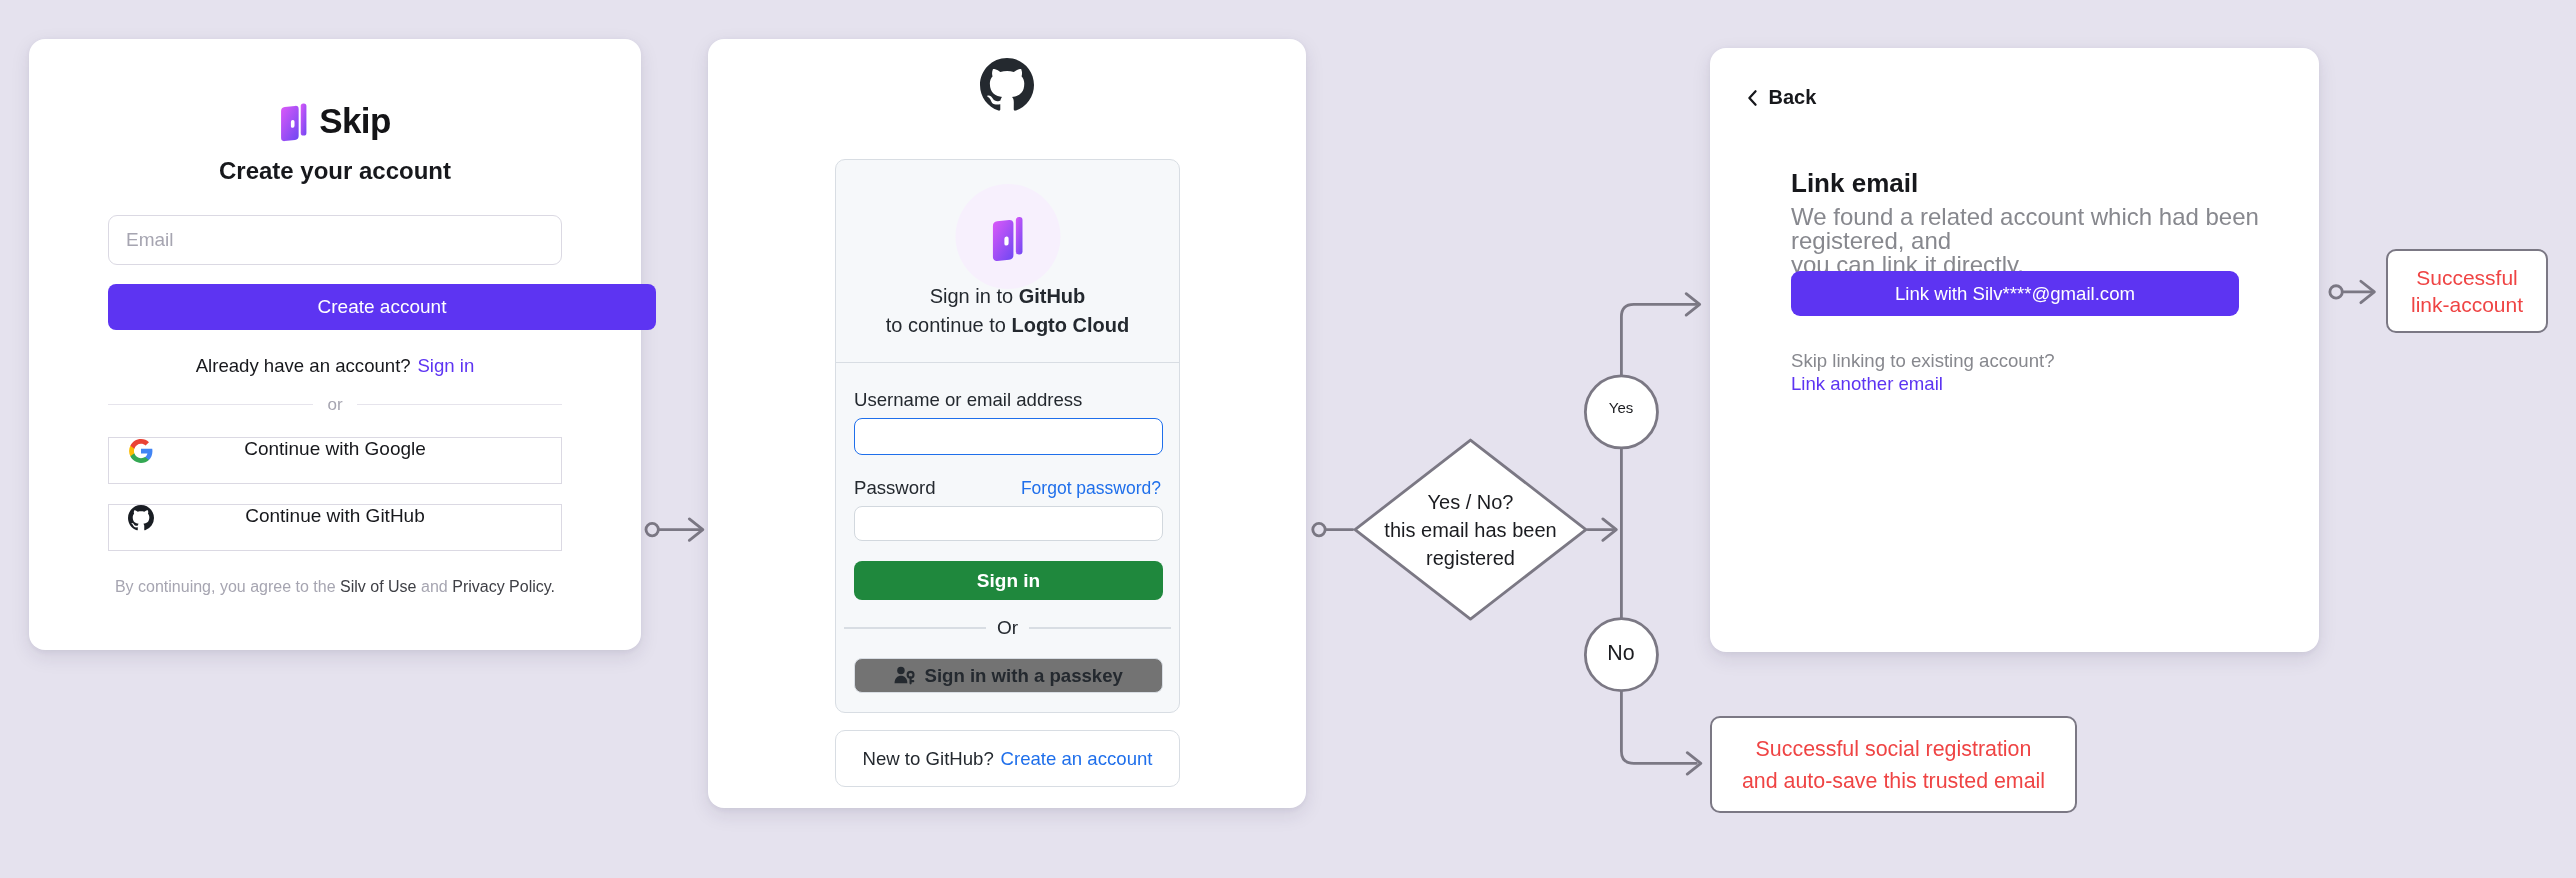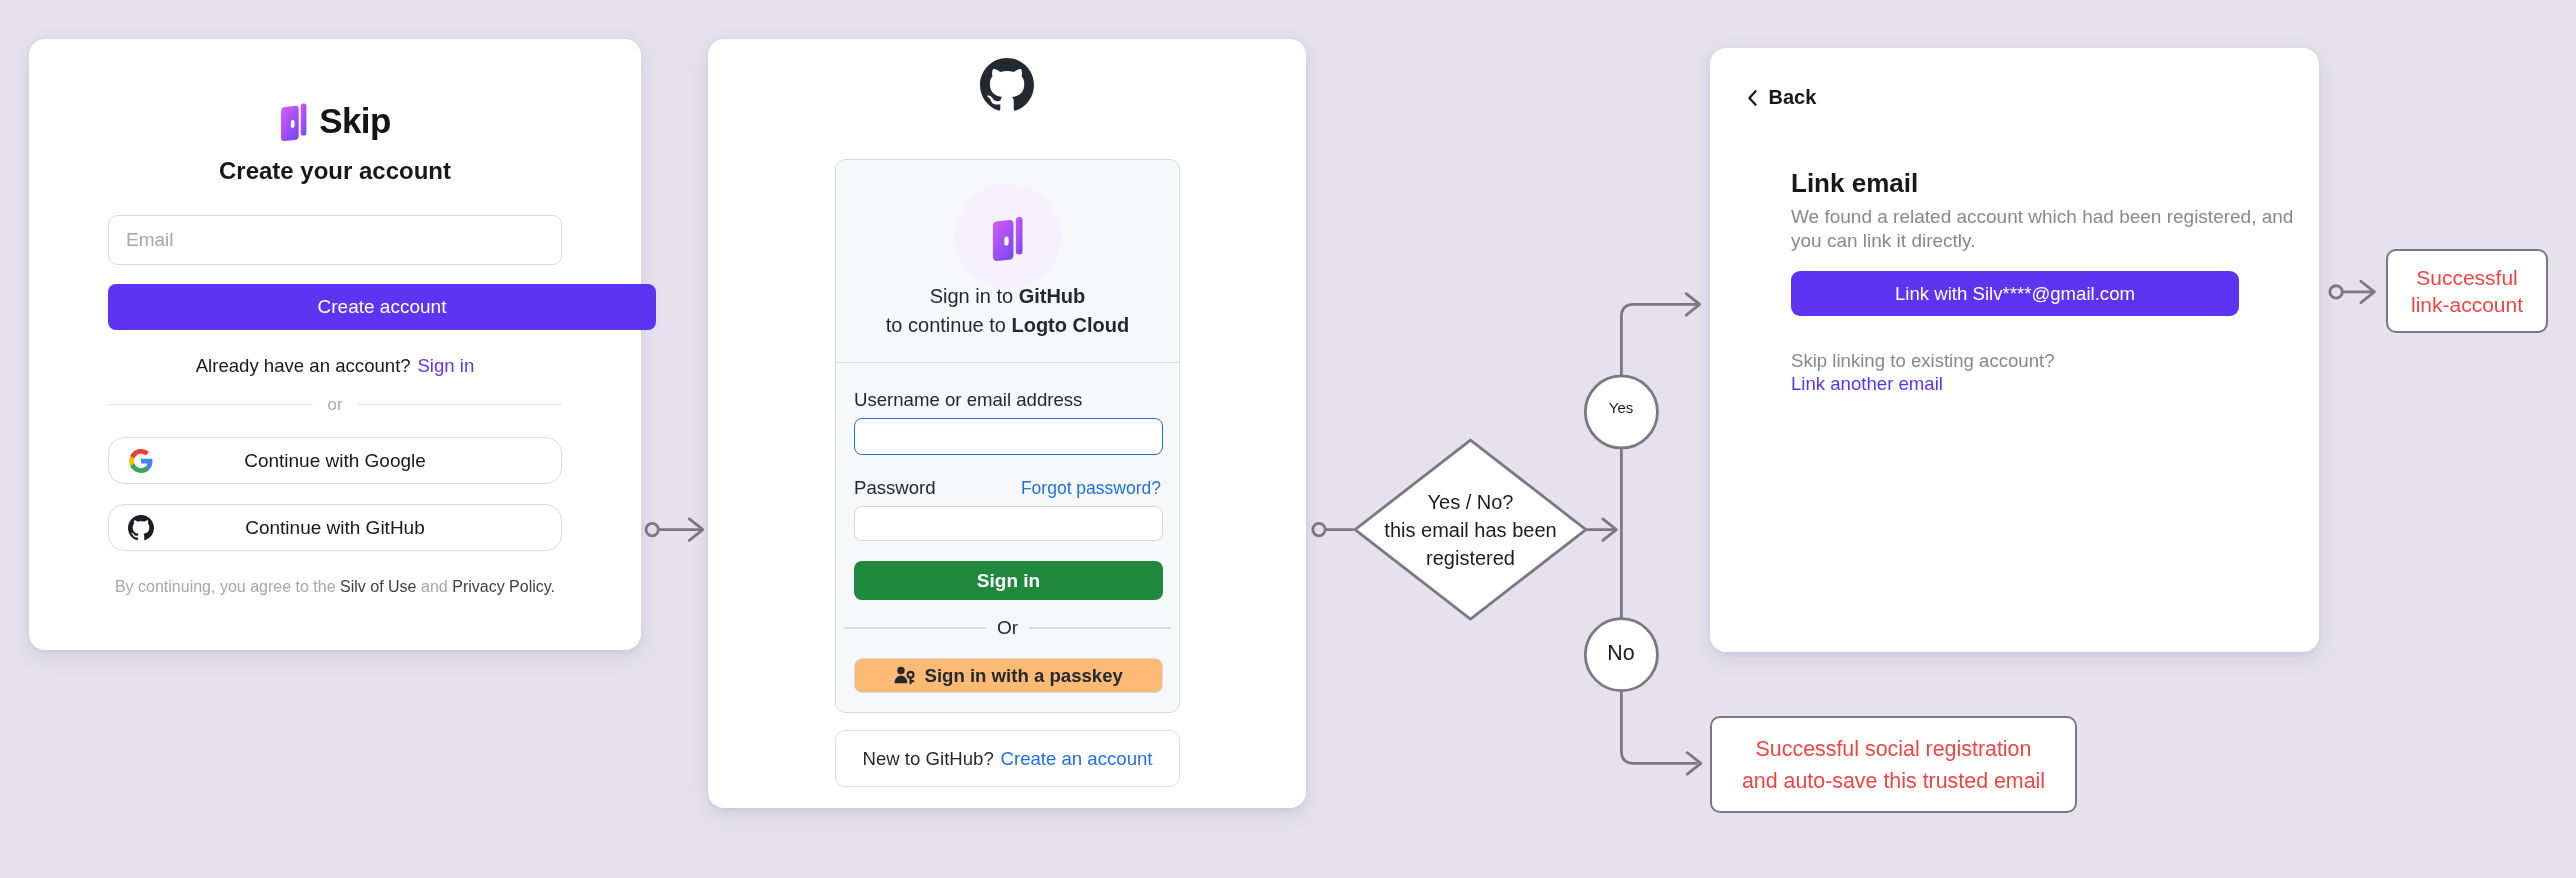--- a/index.html
+++ b/index.html
@@ -39,22 +39,22 @@
   .lc-create{left:79px;top:245px;width:548px;height:46px;border:none;border-radius:8px;
         background:var(--accent-purple);color:#fff;font-size:19px;font-weight:500;
         display:flex;align-items:center;justify-content:center;cursor:pointer;
         font-family:"Liberation Sans","DejaVu Sans",sans-serif;}
   .lc-signin-row{left:0;right:0;top:314px;display:flex;justify-content:center;gap:6.8px;
         font-size:18.6px;line-height:25px;color:#17181c;}
   .purple-link{color:var(--accent-purple);cursor:pointer;text-decoration:none;}
   .lc-or{left:79px;right:79px;top:359px;height:13.5px;display:flex;align-items:center;gap:14.6px;}
   .lc-or .line{flex:1;height:1.1px;background:#e6e4ec;}
   .lc-or .or-text{font-size:17px;color:#a6a5b1;}
-  .social-btn{left:79px;width:454px;height:47px;background:#fff;border:1.1px solid #dbd9e3;border-radius:16px;
-        display:flex;align-items:center;justify-content:center;font-size:19px;color:#17181c;cursor:pointer;
+  .social-btn{left:79px;width:454px;height:47px;background:#fff;border:1.1px solid #dbd9e3;border-radius:0;
+        display:flex;align-items:flex-start;justify-content:center;font-size:19px;color:#17181c;cursor:pointer;
         position:absolute;font-family:"Liberation Sans","DejaVu Sans",sans-serif;}
   #google-btn{top:398px;} #github-btn{top:465px;}
   .s-icon{position:absolute;left:19px;width:26px;height:26px;display:flex;align-items:center;}
   .lc-terms{left:0;right:0;top:538px;display:flex;justify-content:center;gap:4.5px;
         font-size:16px;line-height:20px;color:#a6a5b1;}
   .terms-dark{color:#3f4046;}
 
   
   .octocat-large{left:50%;top:19px;transform:translateX(-50%);}
   .panel{left:127px;top:120px;width:345px;height:554px;background:#f6f8fa;
@@ -70,34 +70,34 @@
   .gh-input{left:18px;width:309px;background:#fff;border-radius:8px;outline:none;font-size:18px;padding:0 11.3px;
         font-family:"Liberation Sans","DejaVu Sans",sans-serif;}
   #username-input{top:258px;height:37px;border:1.7px solid var(--github-blue);}
   #password-input{top:346px;height:35px;border:1.1px solid #d2d8de;}
   .gh-signin{left:18px;top:401px;width:309px;height:39px;background:var(--github-green);border:none;
         border-radius:8px;color:#fff;font-size:19px;font-weight:700;display:flex;align-items:center;
         justify-content:center;cursor:pointer;font-family:"Liberation Sans","DejaVu Sans",sans-serif;}
   .gh-or{left:8px;right:8px;top:456px;display:flex;align-items:center;gap:11.3px;
         font-size:19px;line-height:24px;color:#24292f;}
   .gh-or .line{flex:1;height:1.1px;background:#d8dde3;}
-  .passkey-btn{left:18px;top:498px;width:309px;height:35px;background:#fdba74;border:1.1px solid #d8dde3;
+  .passkey-btn{left:18px;top:498px;width:309px;height:35px;background:#737373;border:1.1px solid #d8dde3;
         border-radius:8px;display:flex;align-items:center;justify-content:center;gap:9px;
         font-size:18.6px;font-weight:700;color:#24292f;cursor:pointer;
         font-family:"Liberation Sans","DejaVu Sans",sans-serif;}
   .footer-box{left:127px;top:691px;width:345px;height:57px;background:#fff;border:1.1px solid #d8dde3;
         border-radius:10px;display:flex;align-items:center;justify-content:center;gap:6.8px;
         font-size:18.6px;color:#24292f;}
   .blue-link{color:var(--github-blue);cursor:pointer;text-decoration:none;}
 
   
   .back-row{left:36px;top:37px;height:25px;display:flex;align-items:center;gap:9px;cursor:pointer;}
   .back-text{font-size:20px;font-weight:700;color:#17181c;}
   .rc-heading{left:81px;top:122px;font-size:26px;line-height:27px;font-weight:700;color:#17181c;}
-  .rc-desc{left:81px;top:157px;font-size:19px;line-height:24px;color:#87888e;}
+  .rc-desc{left:81px;top:157px;font-size:24px;line-height:24px;color:#87888e;}
   .rc-button{left:81px;top:223px;width:448px;height:45px;border:none;border-radius:9px;
         background:var(--accent-purple);color:#fff;font-size:18.6px;display:flex;align-items:center;
         justify-content:center;cursor:pointer;font-family:"Liberation Sans","DejaVu Sans",sans-serif;}
   .rc-skip{left:81px;top:300px;font-size:18.6px;line-height:25px;color:#87888e;}
   .rc-link{left:81px;top:323px;font-size:18.6px;line-height:25px;color:var(--accent-purple);cursor:pointer;}
 </style>
 </head>
 <body>
 
 <svg id="flow-svg" width="2576" height="879" viewBox="0 0 4574 1560">

